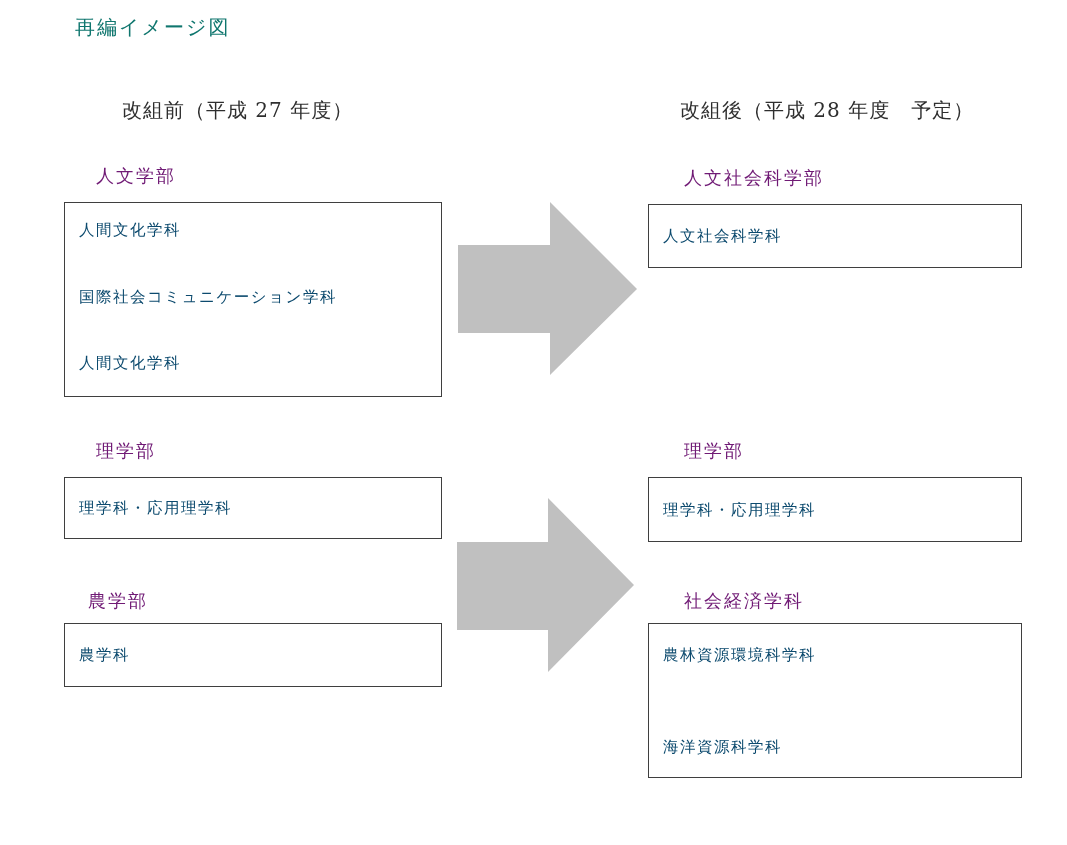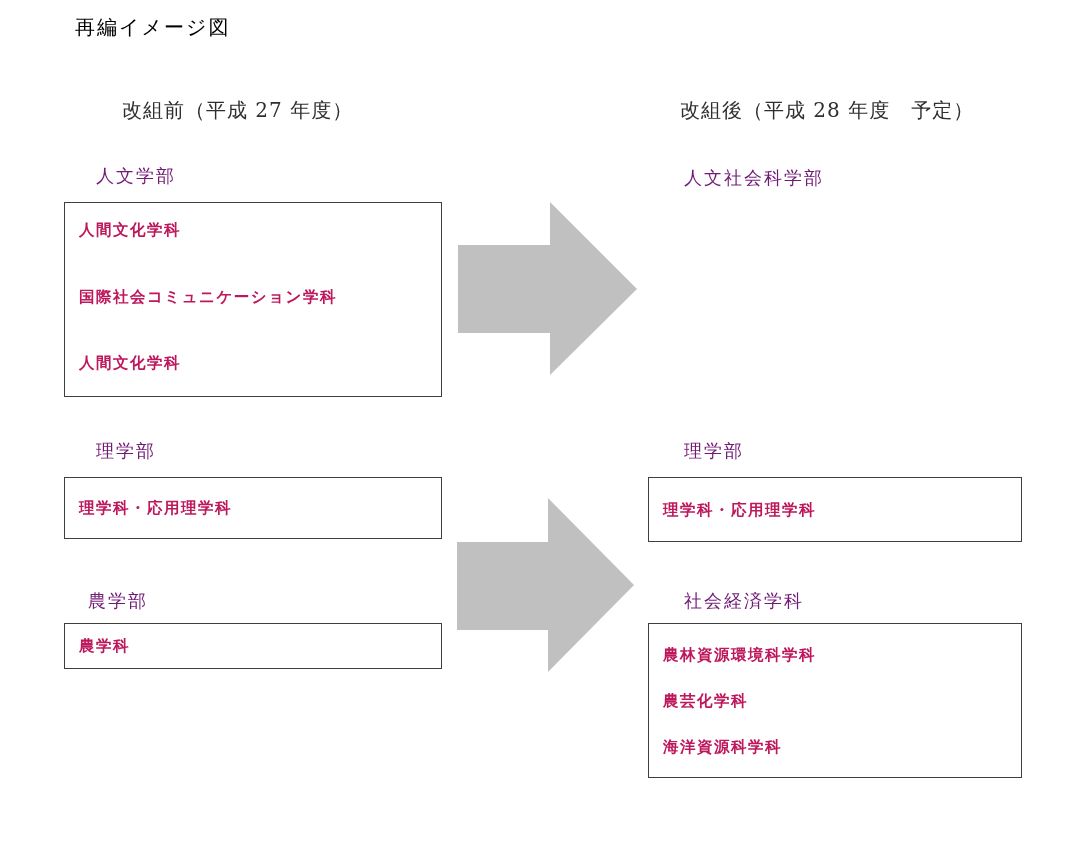--- a/index.html
+++ b/index.html
@@ -13,21 +13,21 @@
     width: 1067px;
     height: 845px;
     background: #ffffff;
     overflow: hidden;
   }
   .title {
     position: absolute;
     left: 75px; top: 14px;
     font-size: 20px;
     letter-spacing: 2px;
-    color: #000000;
+    color: #0f766e;
   }
   .col-heading {
     position: absolute;
     top: 97px;
     font-size: 20px;
     letter-spacing: 1px;
     color: #2e2e2e;
   }
   .col-heading.before { left: 122px; }
   .col-heading.after  { left: 680px; }
@@ -42,33 +42,32 @@
     position: absolute;
     border: 1.5px solid #3f3f3f;
     background: #ffffff;
     display: flex;
     flex-direction: column;
   }
   .dept {
     font-size: 15.5px;
     letter-spacing: 1.5px;
     line-height: 22px;
-    color: #be185d;
+    color: #0c4a6e;
     white-space: nowrap;
-    font-weight: bold;
   }
   
   .ln1 { left: 96px;  top: 163px; }
   .lb1 { left: 64px;  top: 202px; width: 378px; height: 195px;
          justify-content: space-between; padding: 16px 14px 22px 14px; }
   .ln2 { left: 96px;  top: 438px; }
   .lb2 { left: 64px;  top: 477px; width: 378px; height: 62px;
          justify-content: center; padding-left: 14px; }
   .ln3 { left: 88px;  top: 588px; }
-  .lb3 { left: 64px;  top: 623px; width: 378px; height: 46px;
+  .lb3 { left: 64px;  top: 623px; width: 378px; height: 64px;
          justify-content: center; padding-left: 14px; }
   
   .rn1 { left: 684px; top: 165px; }
   .rb1 { left: 648px; top: 204px; width: 374px; height: 64px;
          justify-content: center; padding-left: 14px; }
   .rn2 { left: 684px; top: 438px; }
   .rb2 { left: 648px; top: 477px; width: 374px; height: 65px;
          justify-content: center; padding-left: 14px; }
   .rn3 { left: 684px; top: 588px; }
   .rb3 { left: 648px; top: 623px; width: 374px; height: 155px;
@@ -106,26 +105,28 @@
   </div>
 
   <svg class="arrow arrow1" width="180" height="174" viewBox="0 0 180 174">
     <polygon points="0,43 92,43 92,0 179,87 92,173 92,131 0,131" fill="#c0c0c0"></polygon>
   </svg>
   <svg class="arrow arrow2" width="178" height="175" viewBox="0 0 178 175">
     <polygon points="0,44 91,44 91,0 177,87 91,174 91,132 0,132" fill="#c0c0c0"></polygon>
   </svg>
 
   <div class="faculty-name rn1">人文社会科学部</div>
+  <div class="faculty-box rb1">
+    <div class="dept">人文社会科学科</div>
+  </div>
 
   <div class="faculty-name rn2">理学部</div>
   <div class="faculty-box rb2">
     <div class="dept">理学科・応用理学科</div>
   </div>
 
   <div class="faculty-name rn3">社会経済学科</div>
   <div class="faculty-box rb3">
     <div class="dept">農林資源環境科学科</div>
-    <div class="dept">農芸化学科</div>
     <div class="dept">海洋資源科学科</div>
   </div>
 
 </div>
 
 </body></html>

